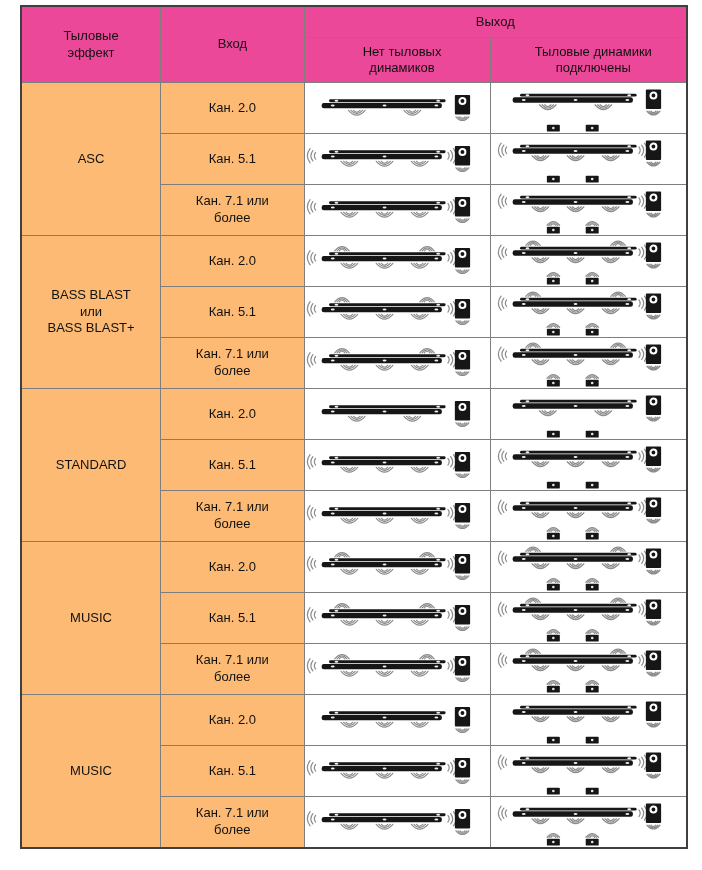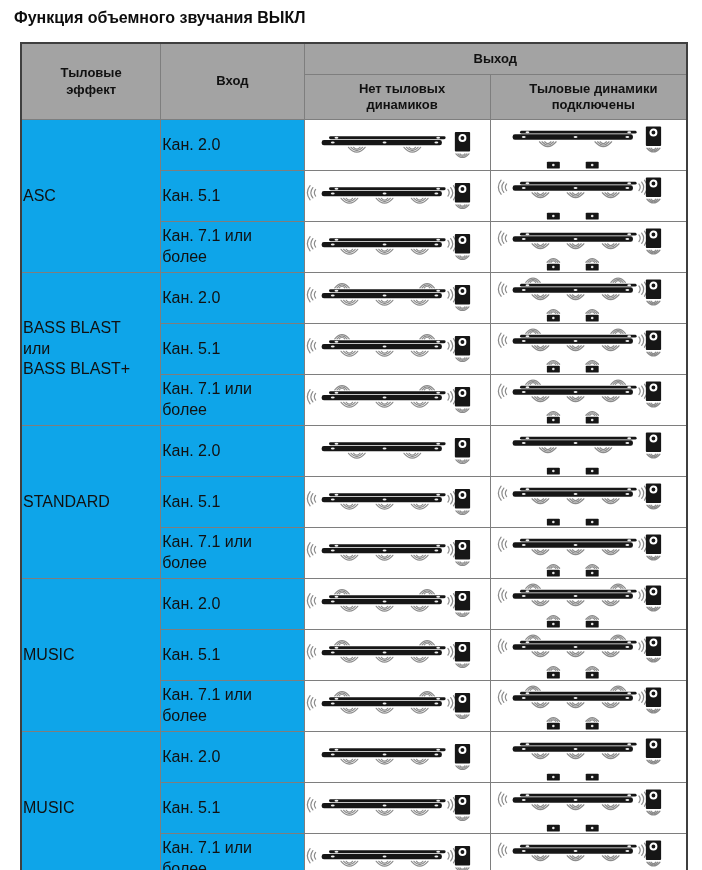--- a/index.html
+++ b/index.html
@@ -1,32 +1,31 @@
 <!DOCTYPE html>
 <html><head>
 <meta charset="utf-8">
 <style>
   html,body{margin:0;padding:0;background:#ffffff;}
   body{width:702px;height:870px;font-family:"Liberation Sans",sans-serif;color:#111;overflow:hidden;}
   .page{padding:5px 14px;}
   .title{font-size:16px;font-weight:bold;margin:4px 0 15px 0;color:#0d0d0d;}
   table.grid{border-collapse:collapse;margin-left:6px;border:2px solid #3f3f3f;table-layout:fixed;}
   .grid th,.grid td{border:1px solid #7e7e7e;}
-  .grid thead th{background:#a3a3a3;font-size:13px;font-weight:bold;text-align:center;padding:3px 6px;line-height:1.25;}
+  .grid thead th{background:#ec4899;font-size:13px;font-weight:normal;text-align:center;padding:3px 6px;line-height:1.25;}
   .grid thead tr.hrow1 th{height:24px;}
   .grid thead tr.hrow2 th{height:38px;padding-left:16px;}
-  .effect-cell,.input-cell{vertical-align:middle;font-size:16px;line-height:1.3;white-space:pre-line;background:#0ea5e9;}
+  .effect-cell,.input-cell{text-align:center;vertical-align:middle;font-size:13px;line-height:1.3;white-space:pre-line;background:#fdba74;}
   .diagram-cell{text-align:center;vertical-align:middle;height:49px;padding:0;background:#fff;}
   .diagram-cell svg{display:block;margin:0 auto;}
 </style>
 </head>
 <body>
 
 <div class="page">
-  <div class="title">Функция объемного звучания ВЫКЛ</div>
 
   <table class="grid">
     <colgroup>
       <col style="width:140px">
         <col style="width:144px">
         <col style="width:186px">
         <col style="width:197px">
     </colgroup>
     <thead>
       <tr class="hrow1">

